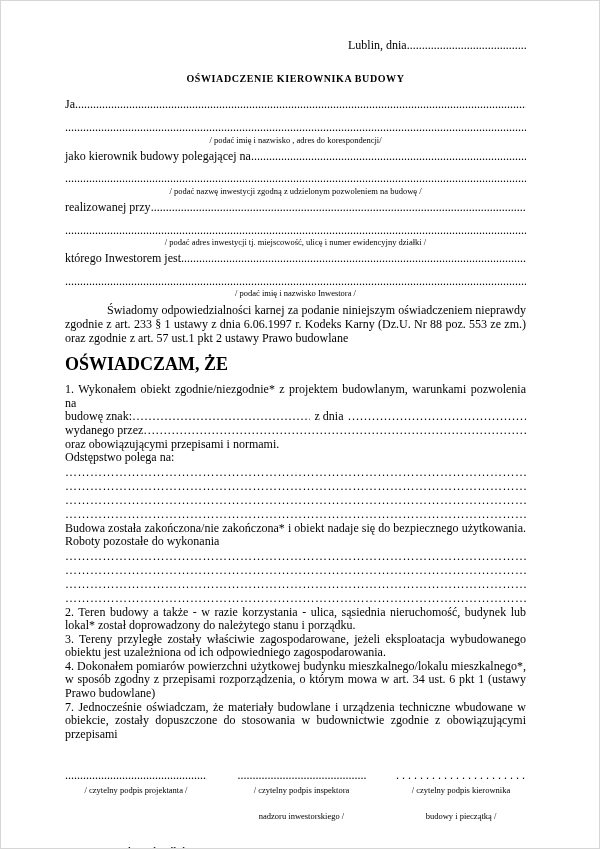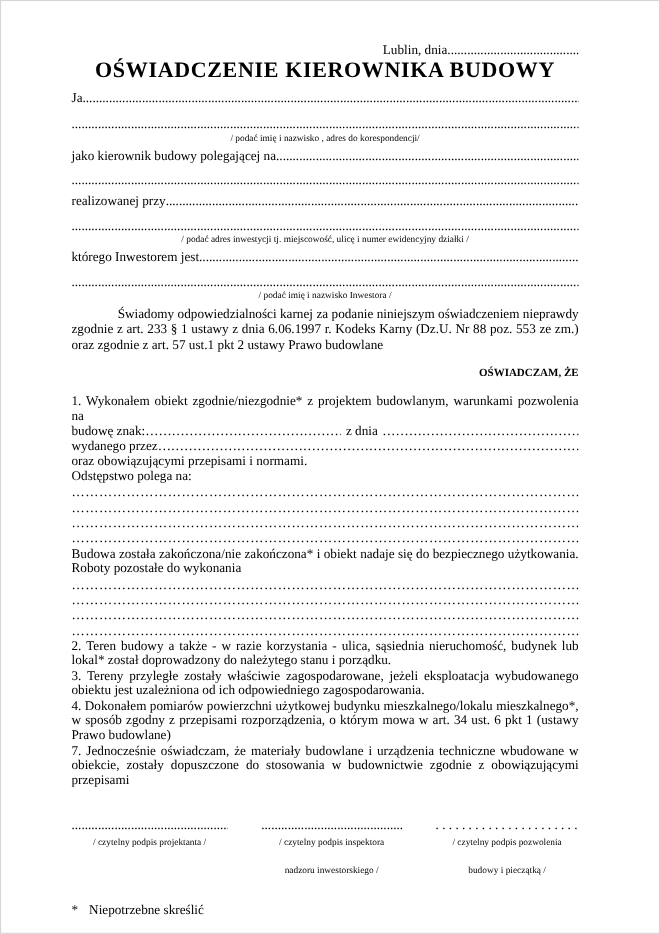--- a/index.html
+++ b/index.html
@@ -7,34 +7,34 @@
     width:600px; height:849px; box-sizing:border-box;
     padding:38px 73px 0 64px;
     background:#ffffff; color:#000;
     font-family:"Liberation Serif","DejaVu Serif",serif;
     font-size:12px; line-height:13.6px;
     border:1px solid #d6d6d6;
     overflow:hidden;
   }
   .date-row { display:flex; align-items:baseline; padding-left:283px;justify-content:space-between; }
   .title {
-    margin:2px 0 10px 0; text-align:center;
-    font-size:20px; font-weight:bold; letter-spacing:0.6px; line-height:18px;
+    margin:17px 0 10px 0; text-align:center;
+    font-size:10px; font-weight:bold; letter-spacing:0.6px; line-height:18px;
   }
   .form-row { display:flex; align-items:flex-start;font-family:Liberation Serif, serif; }
   .lbl { white-space:nowrap; }
   .leader { flex:1 1 auto; overflow:hidden; white-space:nowrap; }
   .zdnia { margin:0 4px; }
   .dotline { overflow:hidden; white-space:nowrap; }
   .hdr-gap { margin-top:10px; }
   .dot-gap { margin-top:9px; }
   .caption { text-align:center; font-size:8.5px; line-height:10px; }
   .mt5 { margin-top:5px; }
   .legal { margin:6px 0 0 0; text-align:justify; text-indent:42px; }
-  .heading { margin:12px 0 11px 0; text-align:right; font-size:10px; font-weight:bold; line-height:15px; }
+  .heading { margin:12px 0 11px 0; text-align:left; font-size:18px; font-weight:bold; line-height:15px; }
   .just { text-align:justify; text-align-last:justify; }
   .para { margin:0; text-align:justify; }
   .body-dots { line-height:14.2px; letter-spacing:0.5px; }
   .sig-row { display:flex; justify-content:space-between; margin-top:28px; }
   .sig-col { display:flex; flex-direction:column; }
   .sig-col1 { width:142px; }
   .sig-col2 { width:128px; }
   .sig-col3 { width:130px; }
   .sig-line { overflow:hidden; white-space:nowrap; line-height:13px; }
   .sig-caption { text-align:center; font-size:8.5px; line-height:12px; margin-top:2px; }
@@ -59,20 +59,21 @@
     <span class="leader">........................................................................................................................................................................................................................................................................................................................</span>
   </div>
   <div class="dotline hdr-gap">........................................................................................................................................................................................................................................................................................................................</div>
   <div class="caption">/ podać imię i nazwisko , adres do korespondencji/</div>
 
   <div class="form-row mt5">
     <span class="lbl">jako kierownik budowy polegającej na </span>
     <span class="leader">........................................................................................................................................................................................................................................................................................................................</span>
   </div>
   <div class="dotline dot-gap">........................................................................................................................................................................................................................................................................................................................</div>
+  <div class="caption">/ podać nazwę inwestycji zgodną z udzielonym pozwoleniem na budowę /</div>
 
   <div class="form-row mt5">
     <span class="lbl">realizowanej przy </span>
     <span class="leader">........................................................................................................................................................................................................................................................................................................................</span>
   </div>
   <div class="dotline dot-gap">........................................................................................................................................................................................................................................................................................................................</div>
   <div class="caption">/ podać adres inwestycji tj. miejscowość, ulicę i numer ewidencyjny działki /</div>
 
   <div class="form-row mt5">
     <span class="lbl">którego Inwestorem jest </span>
@@ -124,21 +125,21 @@
       <div class="sig-line">........................................................................................................................................................................................................................................................................................................................</div>
       <div class="sig-caption">/ czytelny podpis projektanta /</div>
     </div>
     <div class="sig-col sig-col2">
       <div class="sig-line">........................................................................................................................................................................................................................................................................................................................</div>
       <div class="sig-caption">/ czytelny podpis inspektora</div>
       <div class="sig-caption sig-caption2">nadzoru inwestorskiego /</div>
     </div>
     <div class="sig-col sig-col3">
       <div class="sig-line">. . . . . . . . . . . . . . . . . . . . . . . . . . . . . . . . . . . . . . . . . . . . . . . . . . . . . . . . . . . .</div>
-      <div class="sig-caption">/ czytelny podpis pozwolenia</div>
+      <div class="sig-caption">/ czytelny podpis kierownika</div>
       <div class="sig-caption sig-caption2">budowy i pieczątką /</div>
     </div>
   </div>
 
   <div class="footnote">
     <span class="star">*</span><span>Niepotrzebne skreślić</span>
   </div>
 
 </div>
 

